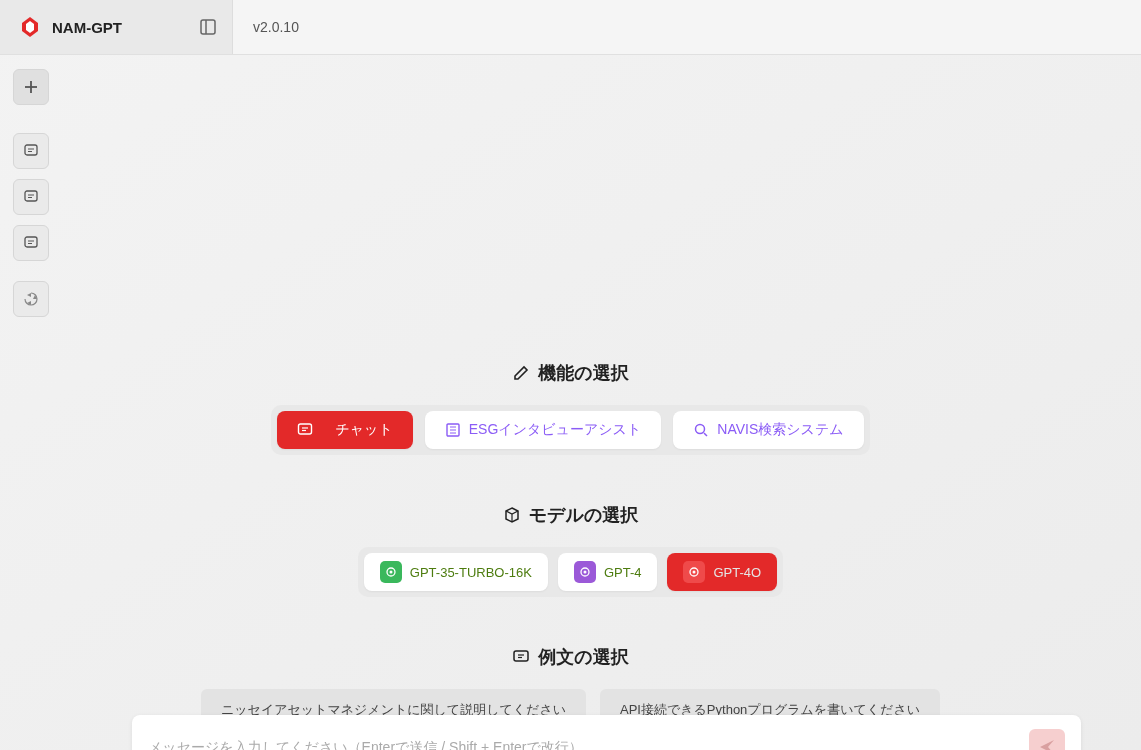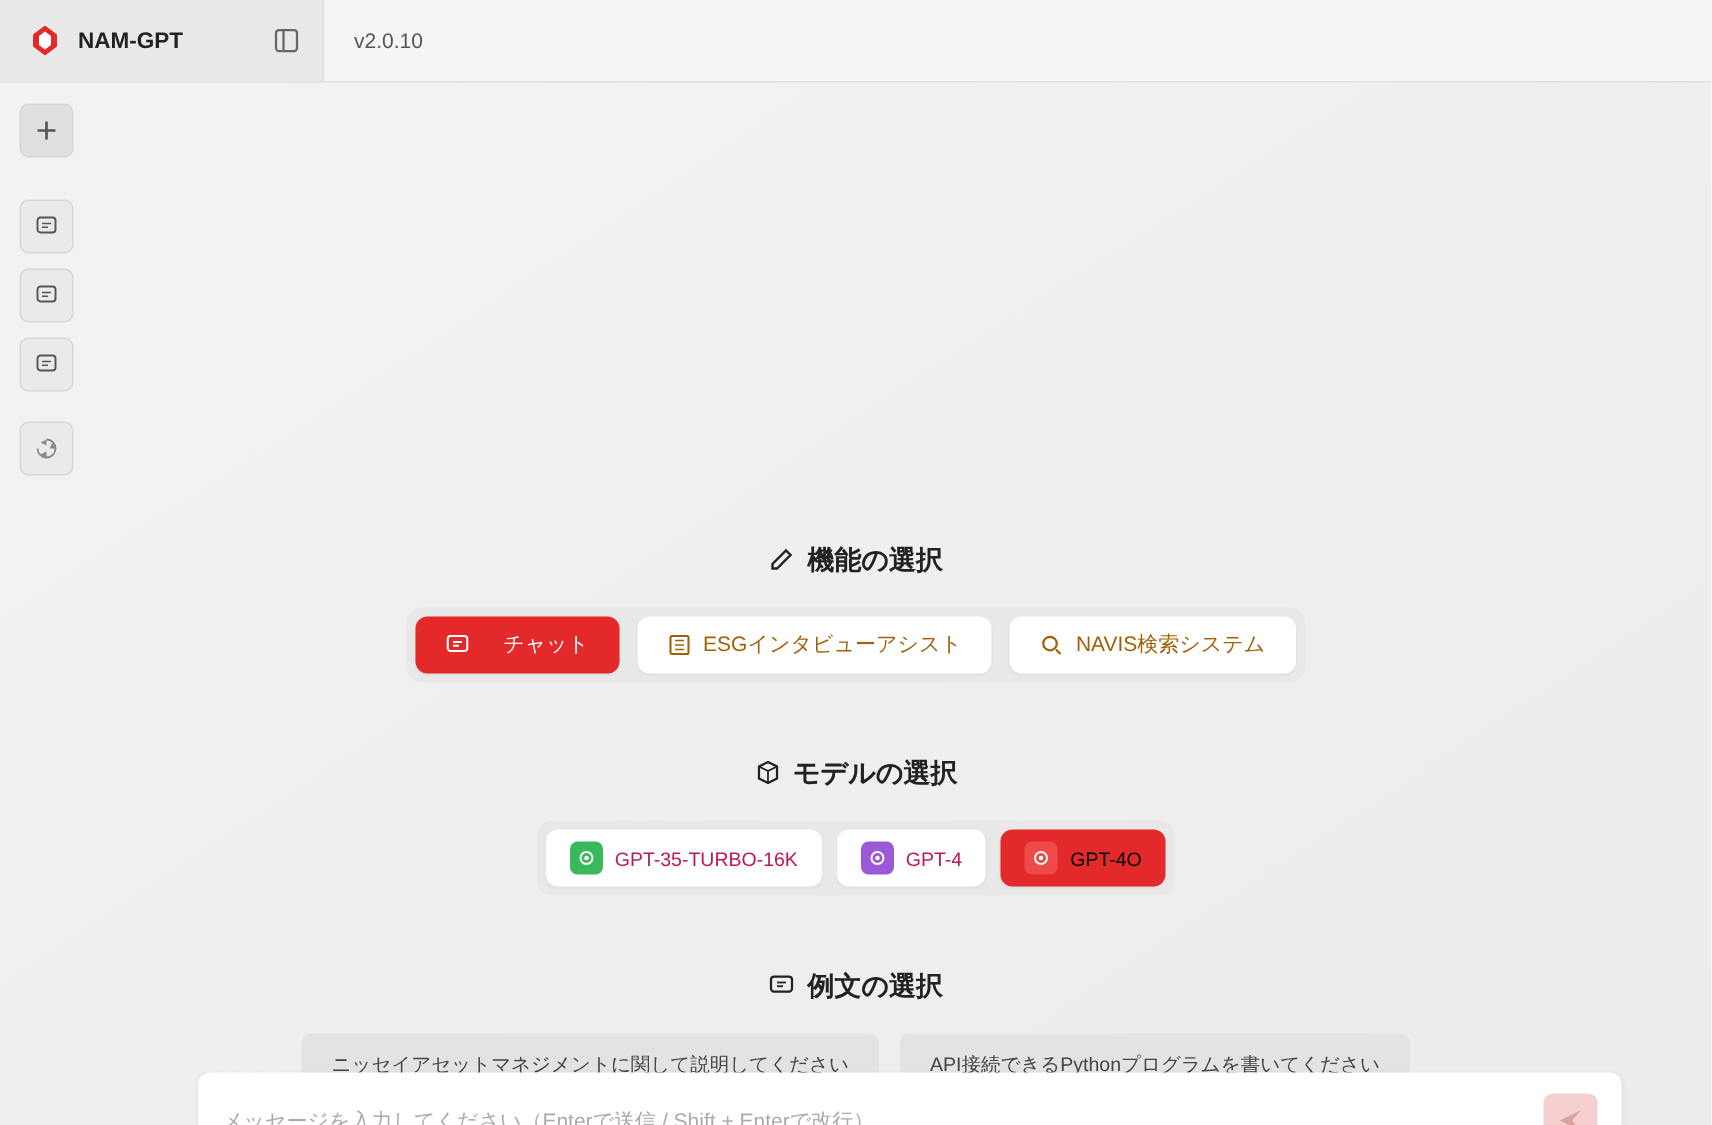--- a/index.html
+++ b/index.html
@@ -14,21 +14,21 @@
 
     
     .header {
       height: 55px;
       display: flex;
       align-items: center;
       background: #f5f5f5;
       border-bottom: 1px solid #e0e0e0;
     }
     .header-left {
-      width: 216px;
+      width: 233px;
       height: 100%;
       display: flex;
       align-items: center;
       background: #e9e9e9;
       padding-left: 18px;
       gap: 10px;
       border-right: 1px solid #ddd;
     }
     .logo-icon {
       width: 24px;
@@ -132,21 +132,21 @@
       display: flex;
       align-items: center;
       gap: 8px;
       padding: 10px 20px;
       border-radius: 8px;
       font-size: 14px;
       font-weight: 500;
       cursor: pointer;
       background: #fff;
       border: none;
-      color: #a16207;
+      color: #8b5cf6;
       box-shadow: 0 1px 2px rgba(0,0,0,0.05);
     }
     .pill.active {
       background: #e32929;
       color: #fff;
       gap: 22px;
     }
 
     
     .model-row {
@@ -160,26 +160,26 @@
       display: flex;
       align-items: center;
       gap: 8px;
       padding: 8px 16px;
       border-radius: 8px;
       font-size: 13px;
       font-weight: 500;
       cursor: pointer;
       background: #fff;
       border: none;
-      color: #be185d;
+      color: #4d7c0f;
       box-shadow: 0 1px 2px rgba(0,0,0,0.05);
     }
     .model-pill.active {
       background: #e32929;
-      color: #000000;
+      color: #e5e5e5;
     }
     .model-badge {
       width: 22px;
       height: 22px;
       border-radius: 5px;
       display: flex;
       align-items: center;
       justify-content: center;
       color: #fff;
     }

